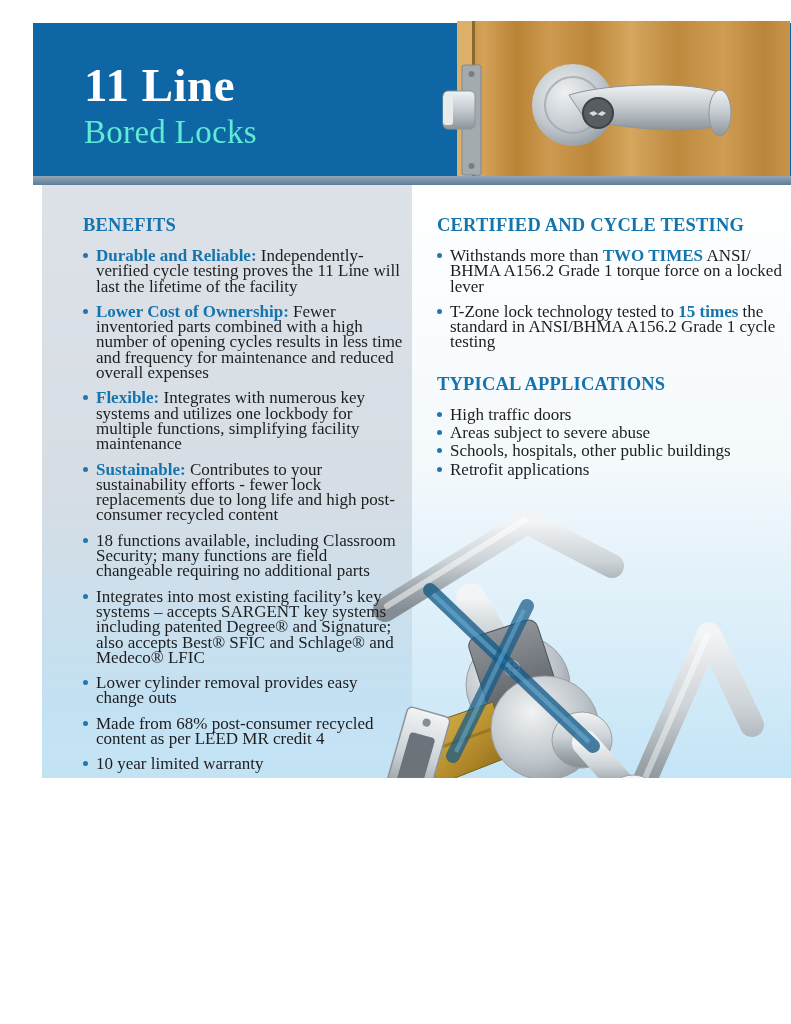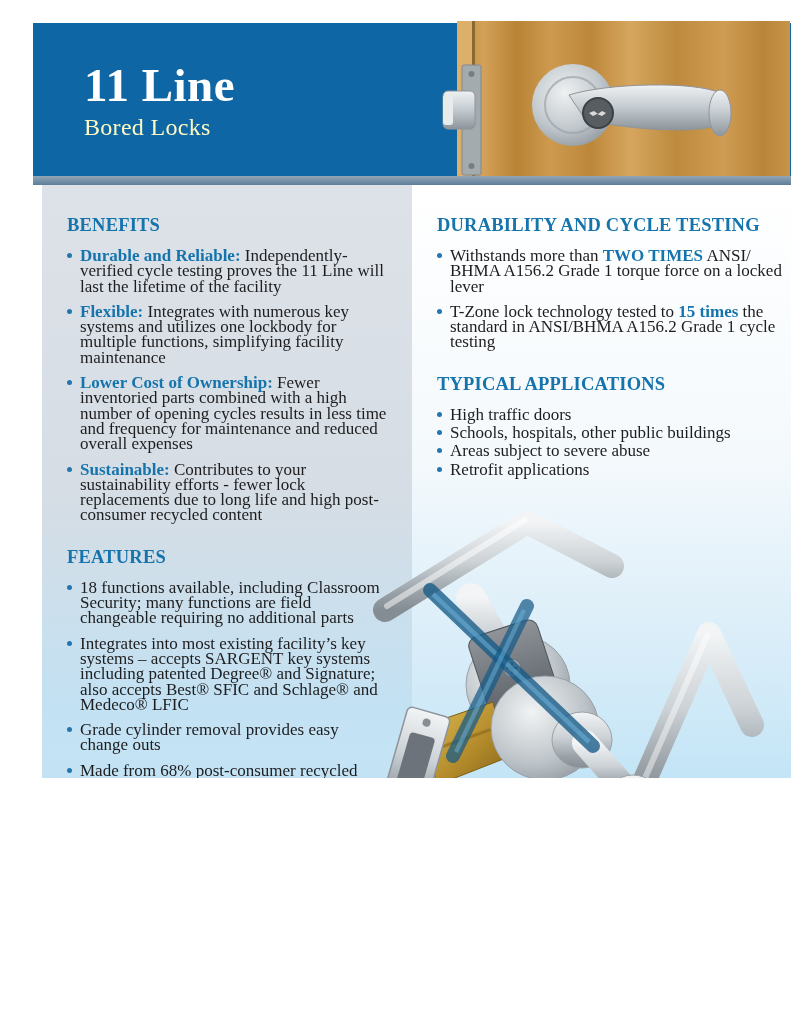--- a/index.html
+++ b/index.html
@@ -3,38 +3,38 @@
 <meta charset="utf-8">
 <style>
   html,body{margin:0;padding:0;background:#ffffff;}
   .page{position:relative;width:791px;height:778px;background:#ffffff;overflow:hidden;
         font-family:Liberation Serif, serif;margin-left:20px;-webkit-font-smoothing:antialiased;}
 
   
   .header{position:absolute;left:13px;top:23px;width:765px;height:153px;background:#0e67a4;}
   .header-titles{position:absolute;left:51px;top:38px;color:#ffffff;}
   .header-titles h1{margin:0;font-size:47px;line-height:1.05;font-weight:bold;letter-spacing:.5px;}
-  .header-titles .subtitle{margin-top:4px;font-size:24px;font-weight:normal;color:#fef9c3;letter-spacing:.3px;}
+  .header-titles .subtitle{margin-top:4px;font-size:33px;font-weight:normal;color:#5eead4;letter-spacing:.3px;}
   .header-photo{position:absolute;left:437px;top:21px;width:333px;height:155px;}
   .header-photo svg{overflow:visible;display:block;}
 
   
   .header-strip{position:absolute;left:13px;top:176px;width:765px;height:9px;
                 background:linear-gradient(180deg,#93a7b6 0%,#5d7e99 100%);}
 
   
   .content{position:absolute;left:22px;top:185px;width:756px;height:728px;
            background:linear-gradient(180deg,#ffffff 0%,#f4f9fc 38%,#d4ebf8 68%,#abdcf4 100%);}
   .left-panel{position:absolute;left:0;top:0;width:370px;height:100%;
               background:linear-gradient(180deg,#dde2e8 0%,#d6dde4 42%,#c2e1f3 72%,rgba(171,220,244,0) 90%);}
 
   .product-photo{position:absolute;left:333px;top:303px;width:425px;height:425px;overflow:visible;}
 
   .col{position:absolute;color:#212121;}
-  .col-left{left:25px;top:30px;width:322px;}
+  .col-left{left:41px;top:30px;width:322px;}
   .col-right{left:395px;top:30px;width:348px;}
   h2.sec{margin:0 0 12px 0;font-size:18.5px;font-weight:bold;color:#1674ad;letter-spacing:.2px;}
   h2.sec.gap{margin-top:24px;}
   ul.blist{list-style:none;margin:0;padding:0;}
   ul.blist li{position:relative;padding-left:13px;margin:0 0 10px 0;
               font-size:17px;line-height:15.3px;color:#1d1d1f;}
   ul.blist li::before{content:"";position:absolute;left:0;top:5px;width:5px;height:5px;
                       border-radius:50%;background:#2277b1;}
   ul.blist.tight li{margin-bottom:3px;}
   .lead{color:#1674ad;font-weight:bold;}
@@ -178,47 +178,46 @@
       <path d="M264,304 L332,148" fill="none" stroke="#ffffff" stroke-width="6" opacity="0.45" stroke-linecap="round"></path>
       <ellipse cx="258" cy="312" rx="27" ry="25" fill="url(#sg)" stroke="#99a1a7" stroke-width="1"></ellipse>
       <circle cx="262" cy="316" r="14" fill="#53585d" stroke="#3a3f44" stroke-width="2"></circle>
       <path d="M254,316 l5,-2 4,3 4,-3 5,2 -5,3 -4,-2 -4,2 Z" fill="#d9dbdc"></path>
     </svg>
 
     <div class="col col-left">
       <h2 class="sec">BENEFITS</h2>
       <ul class="blist">
         <li><span class="lead">Durable and Reliable:</span> <span>Independently-verified cycle testing proves the 11 Line will last the lifetime of the facility</span></li>
+        <li><span class="lead">Lower Cost of Ownership:</span> <span>Fewer inventoried parts combined with a high number of opening cycles results in less time and frequency for maintenance and reduced overall expenses</span></li>
         <li><span class="lead">Flexible:</span> <span>Integrates with numerous key systems and utilizes one lockbody for multiple functions, simplifying facility maintenance</span></li>
-        <li><span class="lead">Lower Cost of Ownership:</span> <span>Fewer inventoried parts combined with a high number of opening cycles results in less time and frequency for maintenance and reduced overall expenses</span></li>
         <li><span class="lead">Sustainable:</span> <span>Contributes to your sustainability efforts - fewer lock replacements due to long life and high post-consumer recycled content</span></li>
       </ul>
 
-      <h2 class="sec gap">FEATURES</h2>
       <ul class="blist">
         <li>18 functions available, including Classroom Security; many functions are field changeable requiring no additional parts</li>
         <li>Integrates into most existing facility’s key systems – accepts SARGENT key systems including patented Degree® and Signature; also accepts Best® SFIC and Schlage® and Medeco® LFIC</li>
-        <li>Grade cylinder removal provides easy change outs</li>
+        <li>Lower cylinder removal provides easy change outs</li>
         <li>Made from 68% post-consumer recycled content as per LEED MR credit 4</li>
         <li>10 year limited warranty</li>
       </ul>
     </div>
 
     <div class="col col-right">
-      <h2 class="sec">DURABILITY AND CYCLE TESTING</h2>
+      <h2 class="sec">CERTIFIED AND CYCLE TESTING</h2>
       <ul class="blist">
         <li><span>Withstands more than </span><span class="hl">TWO TIMES</span><span> ANSI/ BHMA A156.2 Grade 1 torque force on a locked lever</span></li>
         <li><span>T-Zone lock technology tested to </span><span class="hl">15 times</span><span> the standard in ANSI/BHMA A156.2 Grade 1 cycle testing</span></li>
       </ul>
 
       <h2 class="sec gap">TYPICAL APPLICATIONS</h2>
       <ul class="blist tight">
         <li>High traffic doors</li>
+        <li>Areas subject to severe abuse</li>
         <li>Schools, hospitals, other public buildings</li>
-        <li>Areas subject to severe abuse</li>
         <li>Retrofit applications</li>
       </ul>
     </div>
 
     <div class="bhma">
       <span class="bhma-tm">™</span>
       <span class="bhma-name">BHMA</span>
       <div class="bhma-line"></div>
       <div class="bhma-cert">CERTIFIED</div>
     </div>

